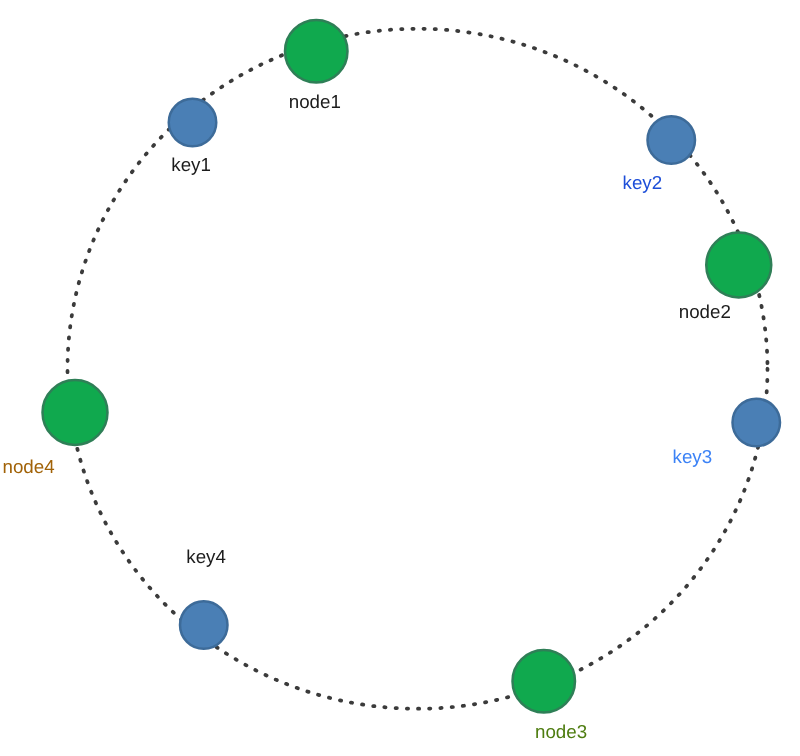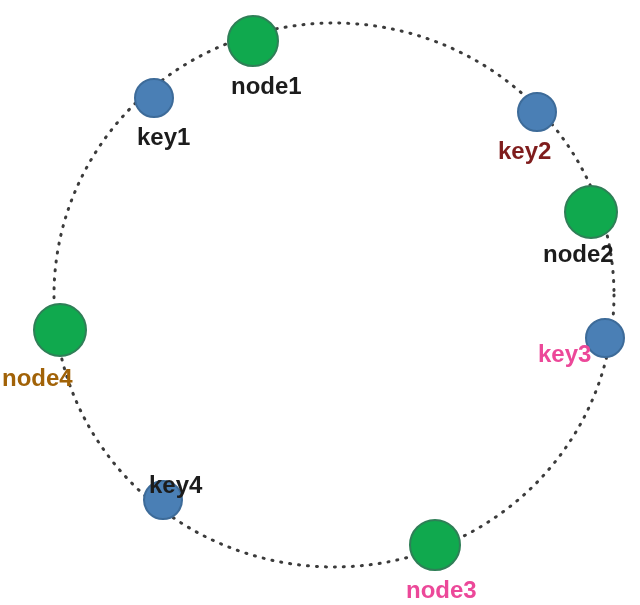--- a/index.html
+++ b/index.html
@@ -36,48 +36,47 @@
     background: #10a94e;
     border: 2px solid #2f7f57;
   }
   .node-blue {
     background: #4a7fb5;
     border: 2px solid #3d6b99;
   }
   .node-label {
     position: absolute;
     font-family: "Liberation Sans", sans-serif;
-    font-size: 24px;
+    font-size: 15px;
     color: #1c1c1c;
     white-space: nowrap;
     line-height: 1;
-    font-weight: bold;
   }
 </style>
 </head>
 <body>
 
 <div id="diagram-root">
 
   <svg id="ring-svg" viewBox="0 0 640 605" xmlns="http://www.w3.org/2000/svg">
     <ellipse id="ring-ellipse" cx="334" cy="295" rx="280" ry="272" fill="none" stroke="#3b3b3b" stroke-width="3" stroke-linecap="round" stroke-dasharray="1 8"></ellipse>
   </svg>
 
   <div id="nodes-layer">
       <div class="graph-node node-green" style="left: 227px; top: 15px; width: 52px; height: 52px;"></div>
       <div class="node-label" style="left: 231px; top: 74px; color: rgb(28, 28, 28);">node1</div>
       <div class="graph-node node-blue" style="left: 517px; top: 92px; width: 40px; height: 40px;"></div>
-      <div class="node-label" style="left: 498px; top: 139px; color: #7f1d1d;">key2</div>
+      <div class="node-label" style="left: 498px; top: 139px; color: #1d4ed8;">key2</div>
       <div class="graph-node node-green" style="left: 564px; top: 185px; width: 54px; height: 54px;"></div>
       <div class="node-label" style="left: 543px; top: 242px; color: rgb(28, 28, 28);">node2</div>
       <div class="graph-node node-blue" style="left: 585px; top: 318px; width: 40px; height: 40px;"></div>
-      <div class="node-label" style="left: 538px; top: 342px; color: #ec4899;">key3</div>
+      <div class="node-label" style="left: 538px; top: 358px; color: #3b82f6;">key3</div>
       <div class="graph-node node-green" style="left: 409px; top: 519px; width: 52px; height: 52px;"></div>
-      <div class="node-label" style="left: 406px; top: 578px; color: #ec4899;">node3</div>
+      <div class="node-label" style="left: 428px; top: 578px; color: #4d7c0f;">node3</div>
       <div class="graph-node node-blue" style="left: 143px; top: 480px; width: 40px; height: 40px;"></div>
-      <div class="node-label" style="left: 149px; top: 473px; color: rgb(28, 28, 28);">key4</div>
+      <div class="node-label" style="left: 149px; top: 438px; color: rgb(28, 28, 28);">key4</div>
       <div class="graph-node node-green" style="left: 33px; top: 303px; width: 54px; height: 54px;"></div>
       <div class="node-label" style="left: 2px; top: 366px; color: #a16207;">node4</div>
       <div class="graph-node node-blue" style="left: 134px; top: 78px; width: 40px; height: 40px;"></div>
       <div class="node-label" style="left: 137px; top: 125px; color: rgb(28, 28, 28); text-align: center;">key1</div>
     </div>
 
 </div>
 
 </body></html>

